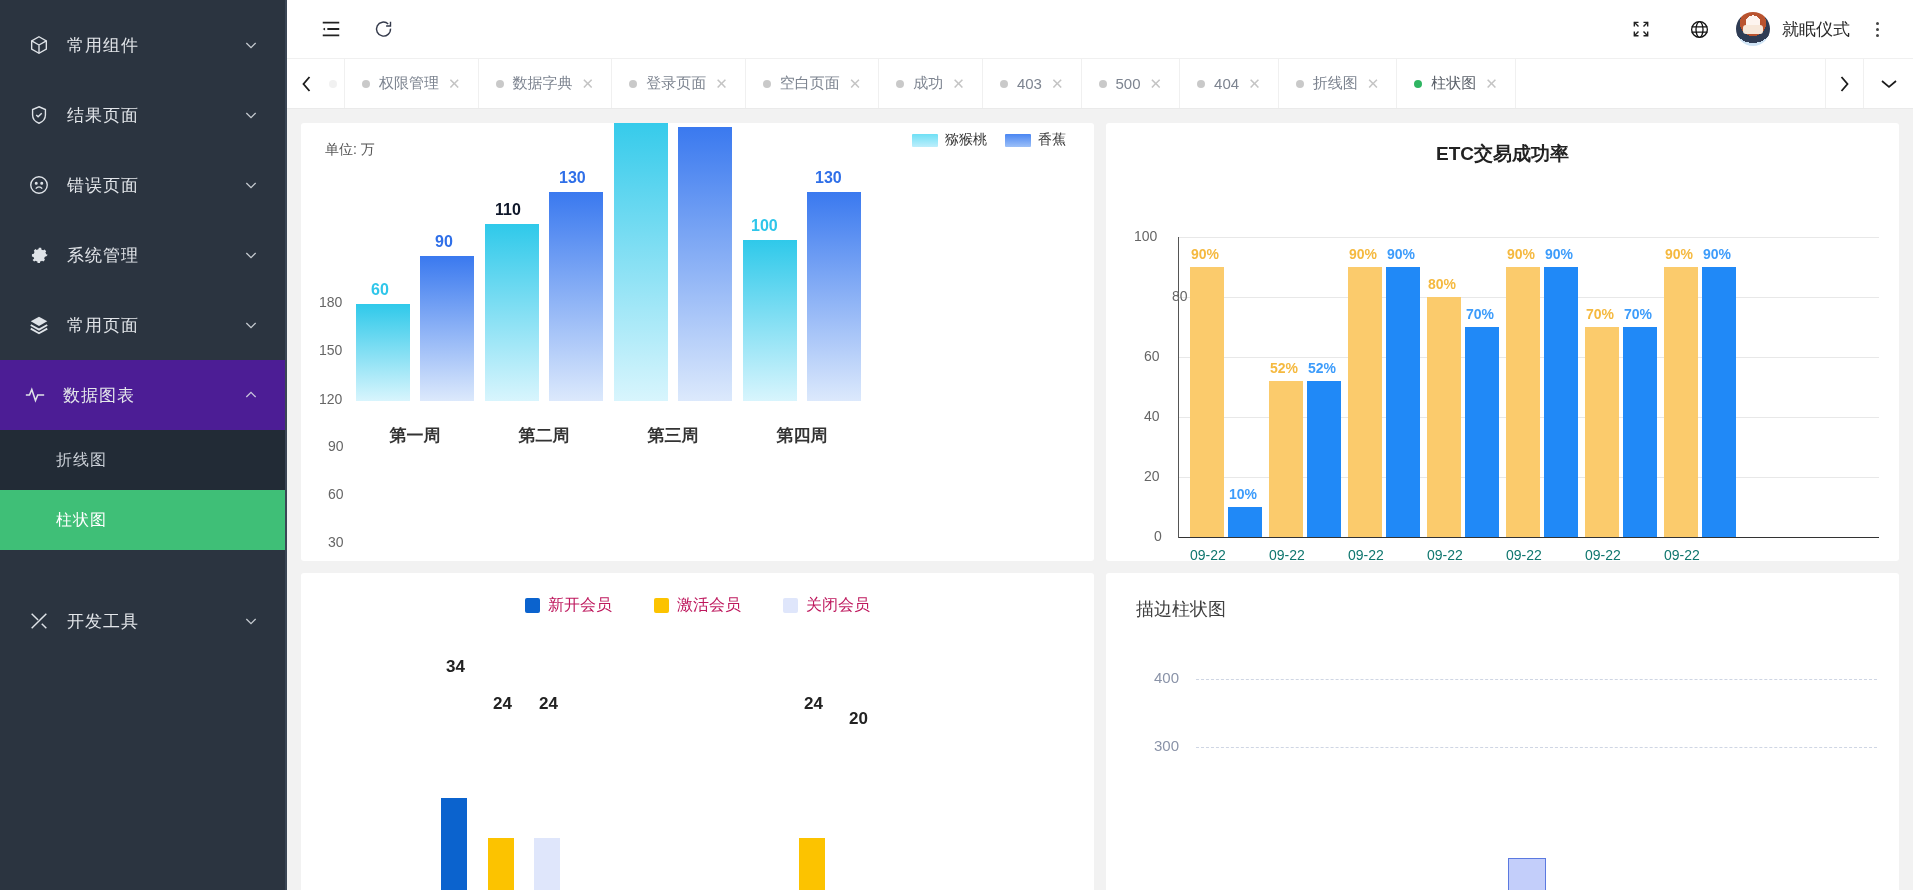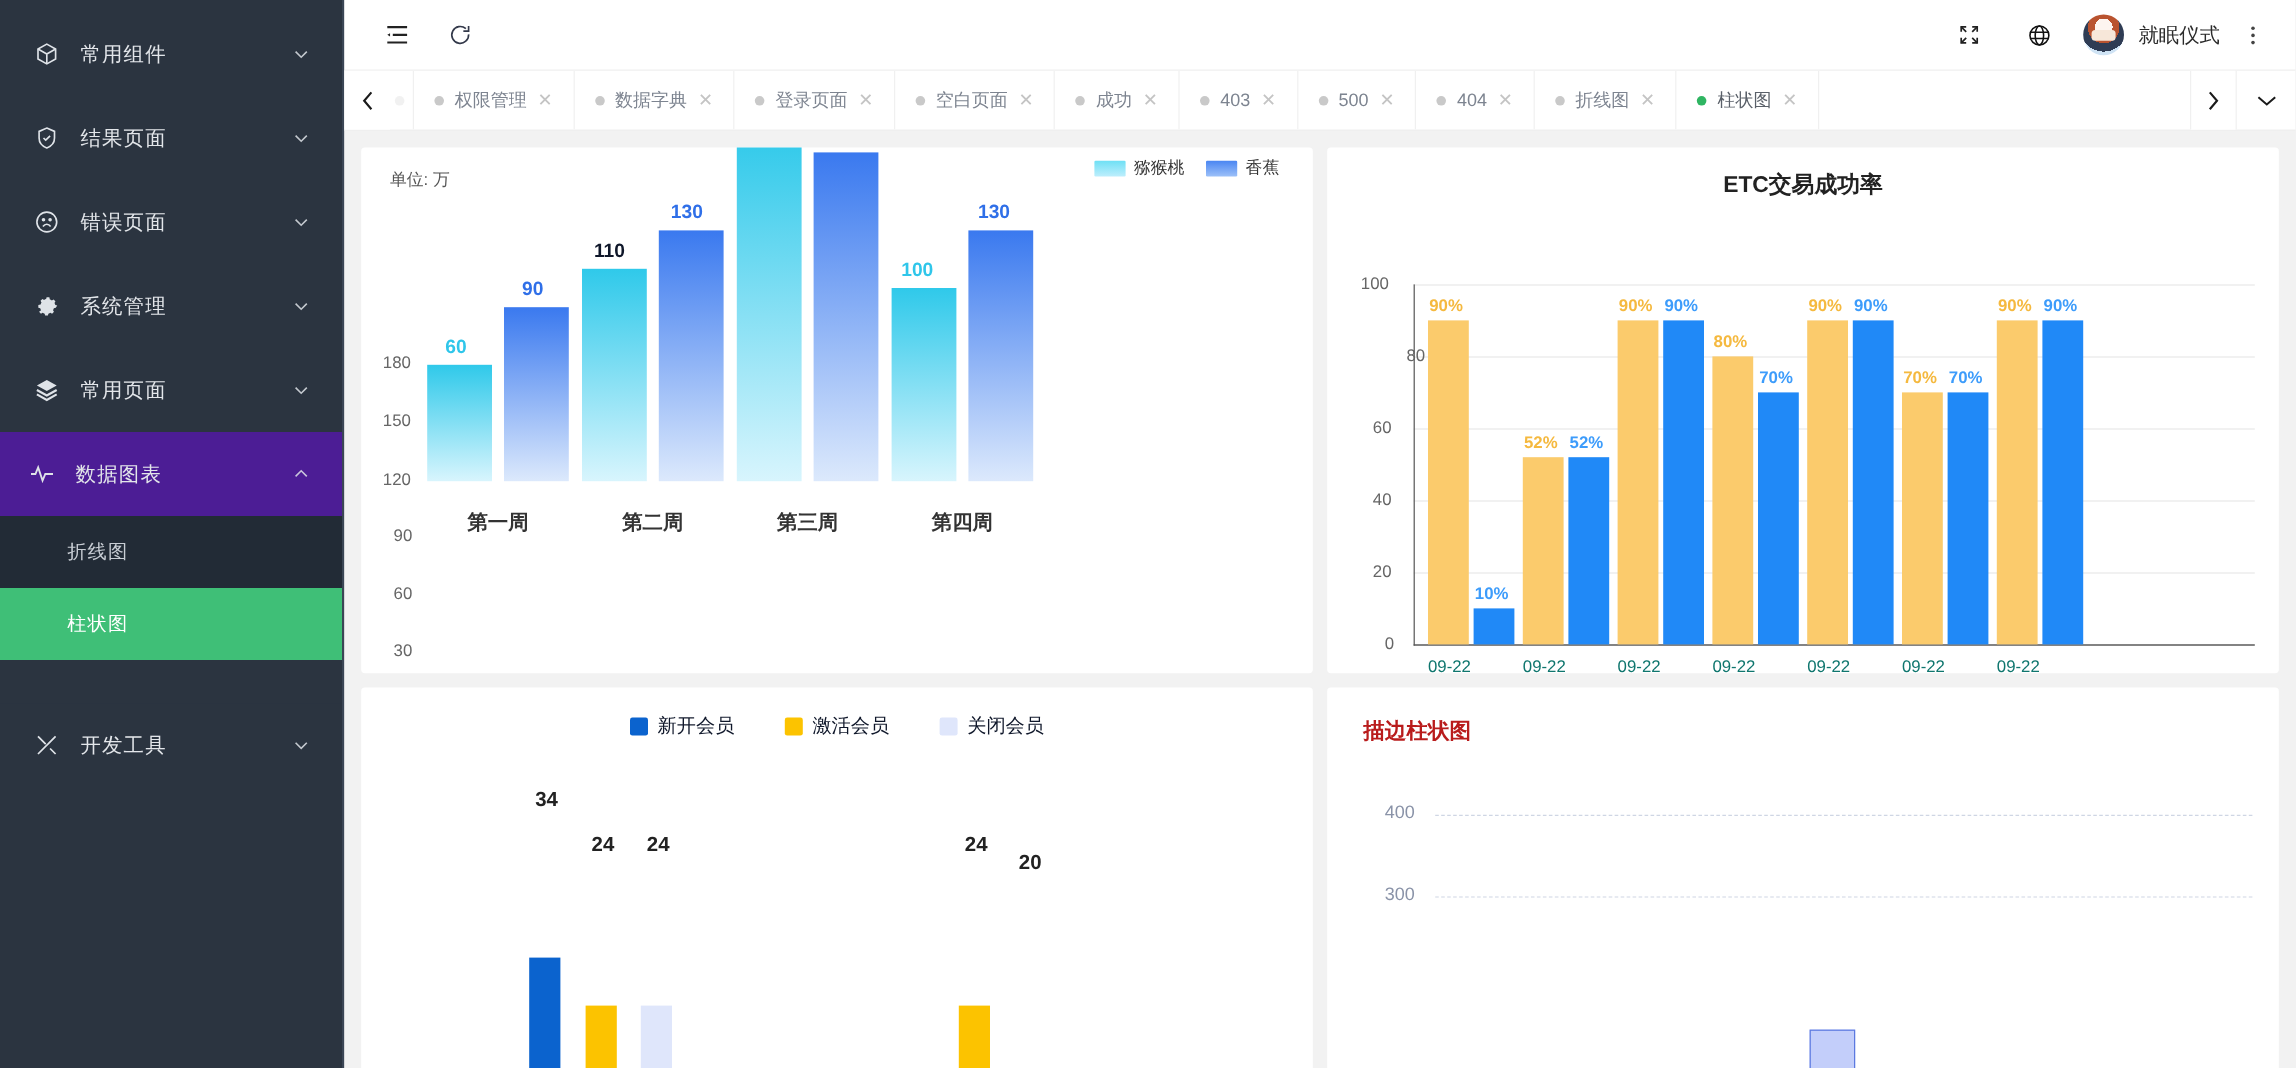--- a/index.html
+++ b/index.html
@@ -97,40 +97,40 @@
   .content {
     flex:1; background:#f2f2f2; overflow:hidden;
     display:flex; flex-wrap:wrap; align-content:flex-start;
     padding:8px 8px 0 8px; gap:0;
   }
   .cellwrap { width:50%; padding:6px; }
   .card { background:#fff; border-radius:3px; height:438px; overflow:hidden; position:relative; }
   .card.tall { height:335px; }
 
   .card-title-free { font-size:19px; font-weight:bold; color:#222; text-align:center; padding-top:18px; }
-  .card-title-left { font-size:18px; color:#b91c1c; padding:24px 0 0 30px; font-weight:bold; }
+  .card-title-left { font-size:18px; color:#404040; padding:24px 0 0 30px; font-weight:normal; }
 
   
   .plot { position:relative; width:100%; height:100%; }
   .axis-label { position:absolute; font-size:14px; color:#666; }
   .gridline { position:absolute; height:1px; background:#e8e8e8; }
   .bar { position:absolute; bottom:0; }
   .bar-val { position:absolute; font-weight:bold; font-size:16px; white-space:nowrap; }
   .xtick { position:absolute; font-size:15px; color:#0f766e; text-align:left; }
 
   
   .c1-unit { position:absolute; left:24px; top:18px; font-size:14px; color:#555; }
   .c1-legend { position:absolute; right:28px; top:8px; display:flex; gap:18px; align-items:center;justify-content:space-between; }
   .c1-legend .li { display:flex; align-items:center; gap:7px; font-size:14px; color:#333; }
   .c1-legend .sw { width:26px; height:13px; border-radius:1px; }
   .c1-xlab { position:absolute; font-size:17px; font-weight:bold; color:#333; text-align:center; }
 
   
   .c3-legend { position:absolute; top:22px; left:0; right:0; display:flex; justify-content:center; gap:42px; }
-  .c3-legend .li { display:flex; align-items:center; gap:8px; font-size:16px; color:#0f172a; }
+  .c3-legend .li { display:flex; align-items:center; gap:8px; font-size:16px; color:#be185d; }
   .c3-legend .sw { width:15px; height:15px; border-radius:2px; }
 
   
   .dash { position:absolute; height:0; border-top:1px dashed #cfd6e4; }
   .ylab4 { position:absolute; font-size:15px; color:#8a93a8; }
   .obar { position:absolute; bottom:0; background:#c3cefa; border:1.5px solid #5b79e0; }
 </style>
 </head>
 <body>
 

